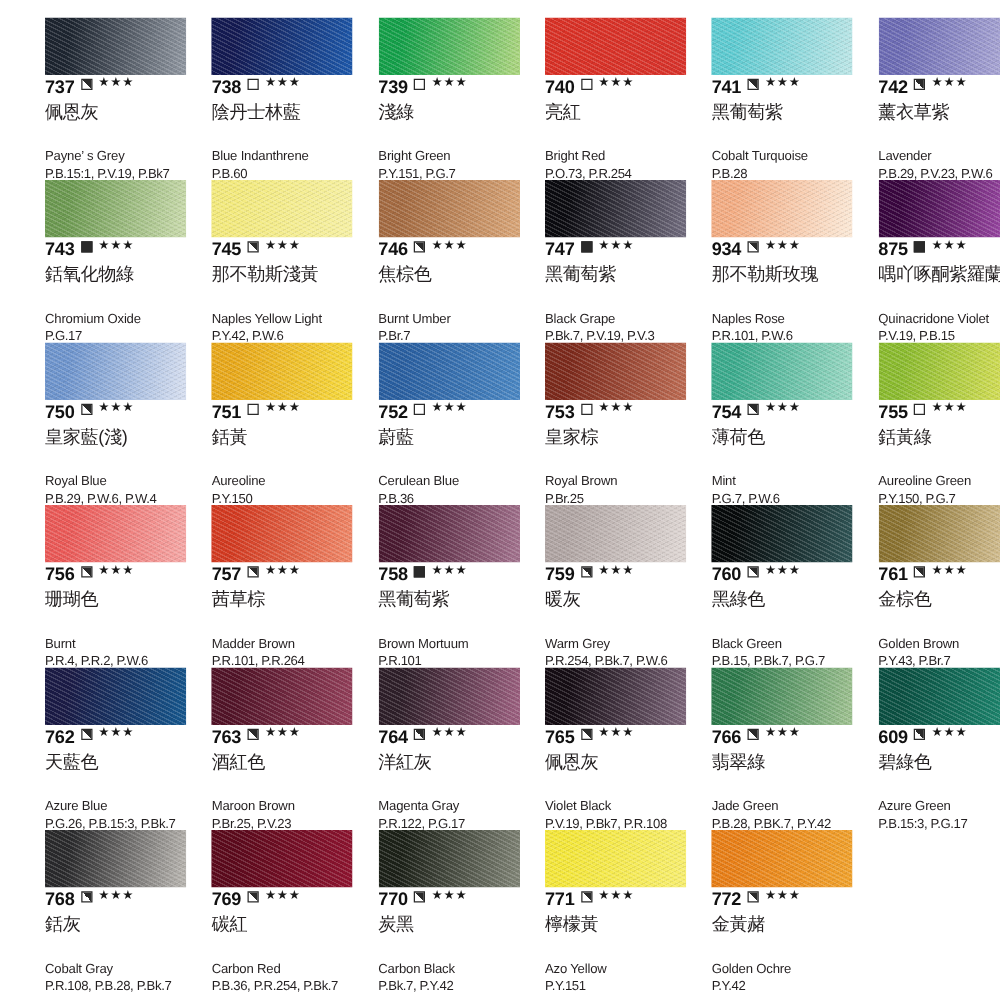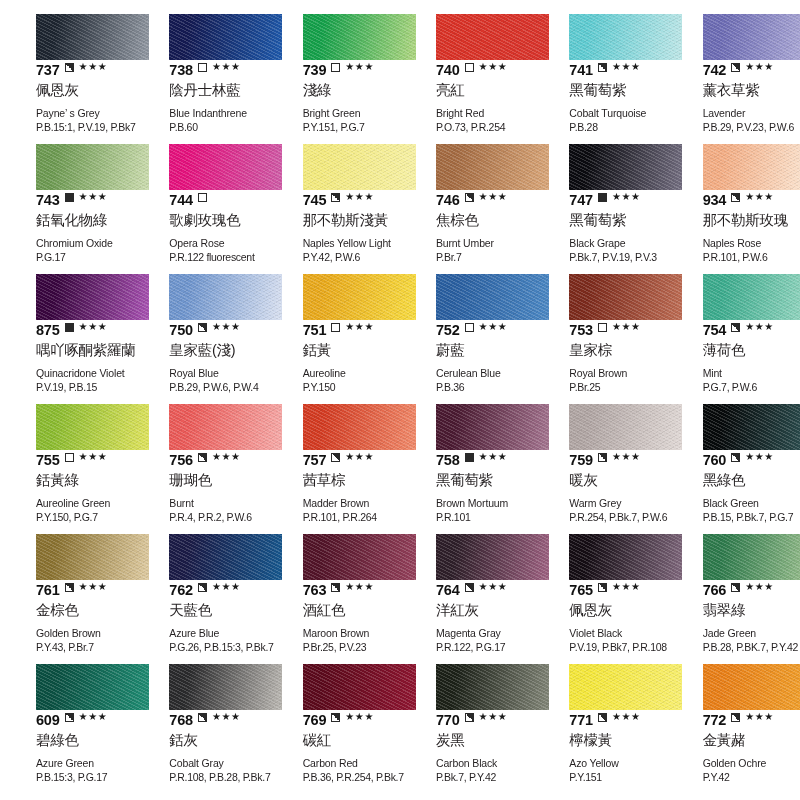--- a/index.html
+++ b/index.html
@@ -105,21 +105,21 @@
     font-size: 14.5px;
     line-height: 1.15;
     margin-top: 3px;
     color: #231f20;
     white-space: nowrap;
     letter-spacing: -0.3px;
   }
   .name-en {
     font-size: 10.5px;
     line-height: 1.25;
-    margin-top: 8px;
+    margin-top: 20px;
     color: #231f20;
     white-space: nowrap;
     letter-spacing: -0.15px;
   }
   .pigments {
     font-size: 10.5px;
     line-height: 1.25;
     margin-top: 1px;
     color: #231f20;
     white-space: nowrap;
@@ -238,35 +238,20 @@
             <span class="opacity-icon opaque"></span>
             <span class="stars">★★★</span>
           </div>
           <div class="name-cn">銛氧化物綠</div>
           <div class="name-en">Chromium Oxide</div>
           <div class="pigments">P.G.17</div>
         </div>
       </div>
       <div class="cell">
         <div class="swatch-wrap">
-          <div class="swatch" style="background: linear-gradient(100deg, rgb(228, 18, 125) 0%, rgb(228, 18, 125) 18%, rgb(207, 90, 165) 96%);"></div>
-          <div class="swatch-tex"></div>
-        </div>
-        <div class="meta">
-          <div class="line-id">
-            <span class="code">744</span>
-            <span class="opacity-icon transparent"></span>
-          </div>
-          <div class="name-cn">歌劇玫瑰色</div>
-          <div class="name-en">Opera Rose</div>
-          <div class="pigments">P.R.122 fluorescent</div>
-        </div>
-      </div>
-      <div class="cell">
-        <div class="swatch-wrap">
           <div class="swatch" style="background: linear-gradient(100deg, rgb(243, 234, 126) 0%, rgb(243, 234, 126) 18%, rgb(246, 240, 163) 96%);"></div>
           <div class="swatch-tex"></div>
         </div>
         <div class="meta">
           <div class="line-id">
             <span class="code">745</span>
             <span class="opacity-icon semi"></span>
             <span class="stars">★★★</span>
           </div>
           <div class="name-cn">那不勒斯淺黃</div>

